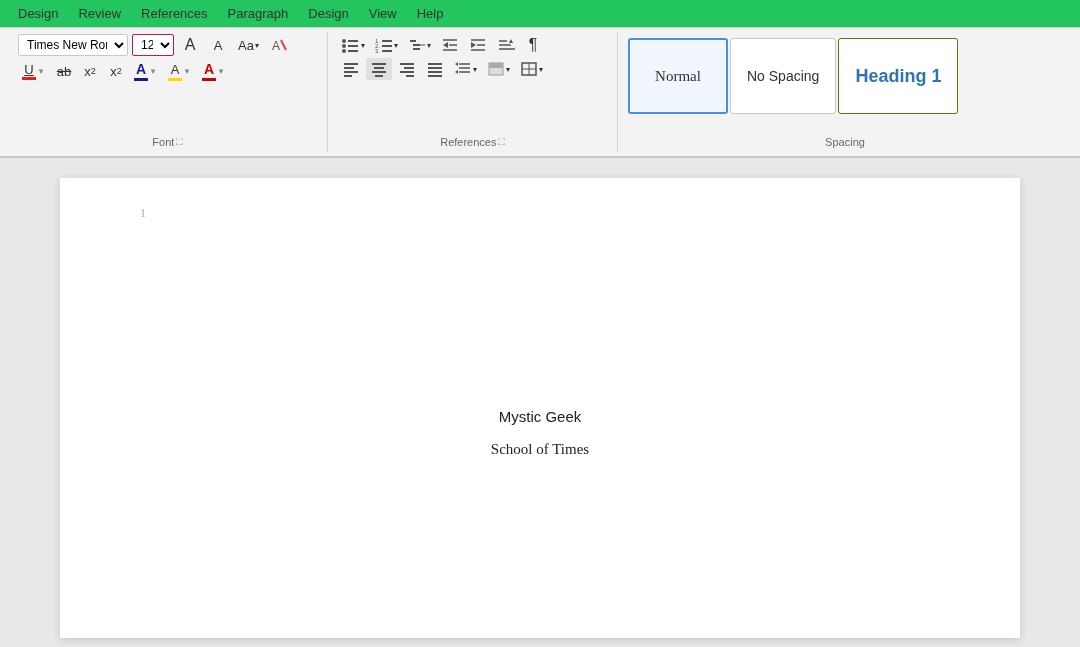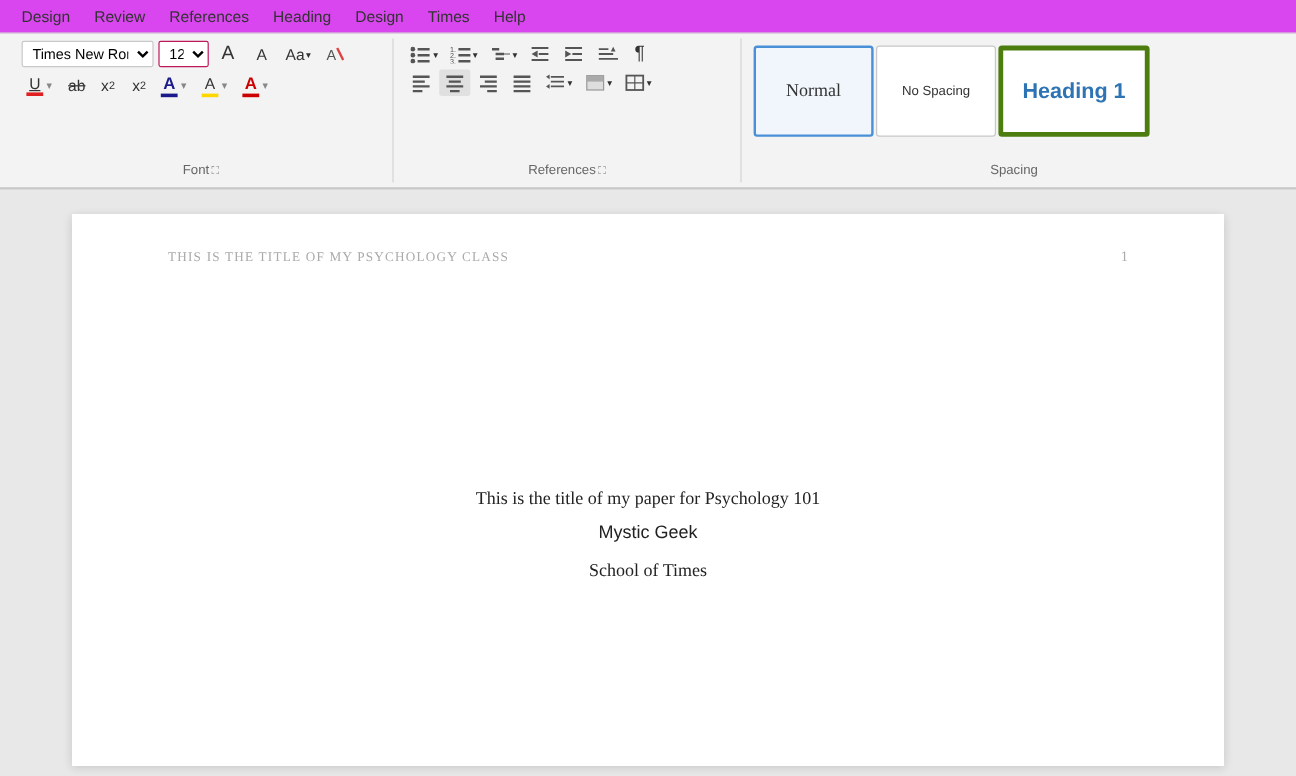--- a/index.html
+++ b/index.html
@@ -6,21 +6,21 @@
     body {
       font-family: 'Segoe UI', Arial, sans-serif;
       background: #f0f0f0;
       width: 1080px;
       height: 647px;
       overflow: hidden;
     }
 
     
     .menu-bar {
-      background: #d946ef;
+      background: #22c55e;
       border-bottom: 1px solid #d0d0d0;
       display: flex;
       align-items: center;
       height: 28px;
       padding: 0 8px;
     }
     .menu-item {
       padding: 4px 10px;
       font-size: 13px;
       color: #333;
@@ -159,21 +159,21 @@
       flex-direction: column;
       align-items: center;
       justify-content: center;
     }
     .style-card.active {
       border: 2px solid #4a90d9;
       background: #f0f6fc;
     }
 
     .style-normal-label { font-size: 15px; color: #333; font-family: 'Times New Roman', serif; }
-    .style-nospace-label { font-size: 11px; color: #333; }
+    .style-nospace-label { font-size: 14px; color: #333; }
     .style-h1-label { font-size: 18px; color: #2e74b5; font-weight: bold; }
 
     
     .doc-area {
       background: #e8e8e8;
       padding: 20px;
       height: calc(647px - 158px);
       overflow: auto;
       display: flex;
       justify-content: center;
@@ -254,23 +254,23 @@
       color: #888;
     }
   </style>
 </head>
 <body>
 
 <div class="menu-bar">
   <span class="menu-item">Design</span>
   <span class="menu-item">Review</span>
   <span class="menu-item">References</span>
-  <span class="menu-item">Heading</span>
+  <span class="menu-item">Paragraph</span>
   <span class="menu-item">Design</span>
-  <span class="menu-item">Times</span>
+  <span class="menu-item">View</span>
   <span class="menu-item">Help</span>
 </div>
 
 <div class="ribbon">
 
   <div class="ribbon-section" style="width:320px;">
     <div class="ribbon-controls">
 
       <div class="font-row1">
         <select class="font-select">
@@ -467,36 +467,34 @@
 
   <div class="ribbon-section styles-section">
     <div style="width:100%;">
       <div class="styles-cards">
         <div class="style-card active">
           <span class="style-normal-label">Normal</span>
         </div>
         <div class="style-card">
           <span class="style-nospace-label">No Spacing</span>
         </div>
-        <div class="style-card" style="border:4px solid #4d7c0f;">
+        <div class="style-card" style="border:1px solid #4d7c0f;">
           <span class="style-h1-label">Heading 1</span>
         </div>
       </div>
     </div>
     <div class="ribbon-section-label">
       <span>Spacing</span>
     </div>
   </div>
 </div>
 
 <div class="doc-area">
   <div class="doc-page">
     <div class="doc-header-line">
-      <span class="doc-header-title">THIS IS THE TITLE OF MY PSYCHOLOGY CLASS</span>
       <span class="doc-page-num">1</span>
     </div>
     <div class="doc-body">
-      <p class="doc-paper-title">This is the title of my paper for Psychology 101</p>
       <p class="doc-author">Mystic Geek</p>
       <p class="doc-institution">School of Times</p>
     </div>
   </div>
 </div>
 
 </body></html>

